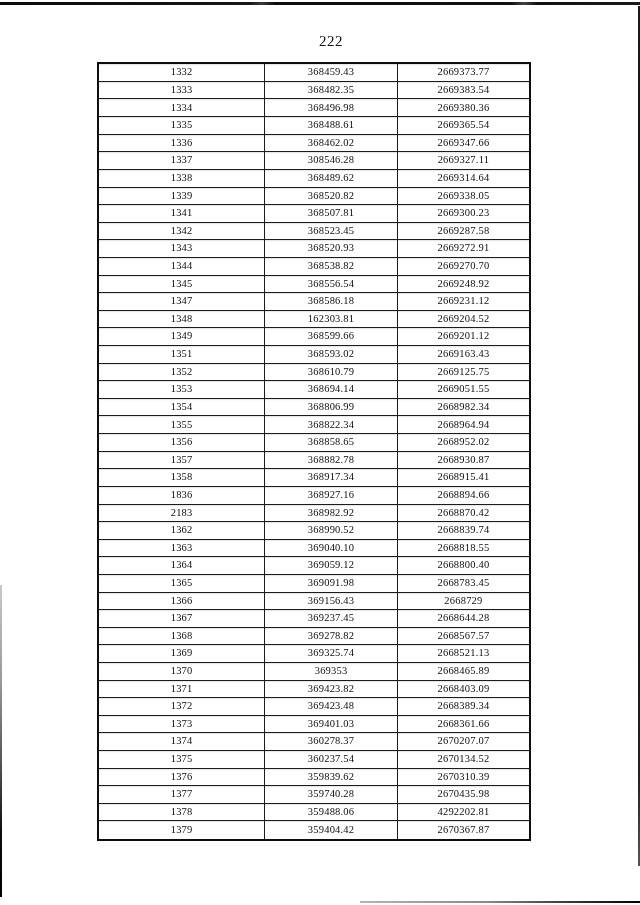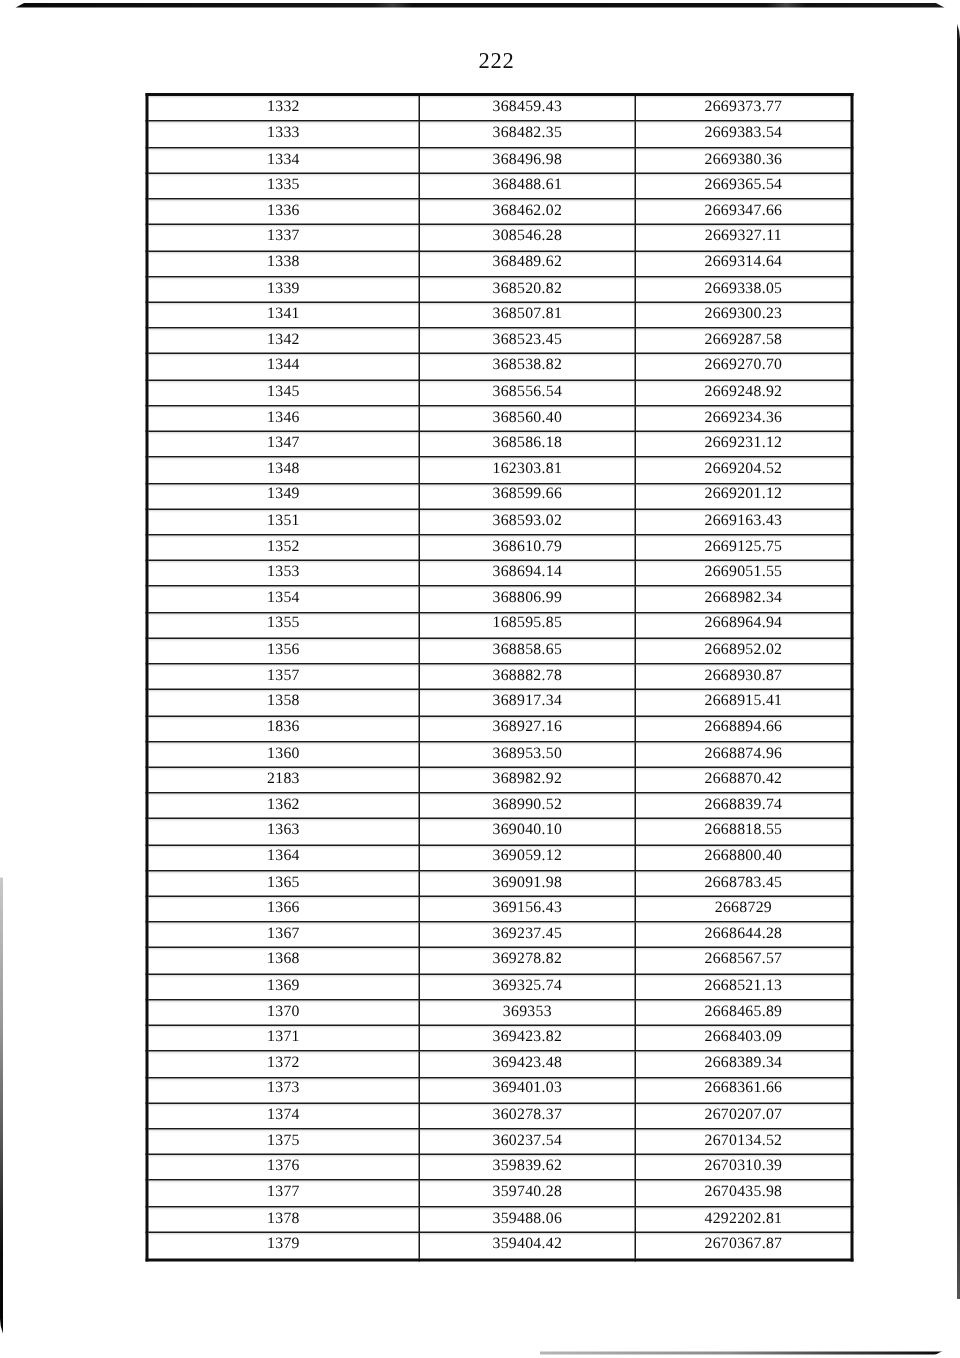--- a/index.html
+++ b/index.html
@@ -7,21 +7,20 @@
     padding: 0;
     background: #ffffff;
     font-family: "Liberation Serif", serif;
   }
   .page {
     position: relative;
     width: 640px;
     height: 905px;
     background: #ffffff;
     overflow: hidden;
-    border-radius: 26px;
   }
   
   .edge-top {
     position: absolute;
     top: 2px; left: 0; width: 655px; height: 3px;
     background: linear-gradient(90deg, #0a0a0a 0%, #161616 38%, #3a3a3a 40%, #0d0d0d 42%, #101010 78%, #444 80%, #111 82%, #1a1a1a 100%);
   }
   .edge-right {
     position: absolute;
     top: 6px; right: 0; width: 2px; height: 860px;
@@ -42,21 +41,21 @@
     top: 33px; left: 0; width: 662px;
     text-align: center;
     font-size: 15px;
     color: #111;
     letter-spacing: 0.5px;
   }
   table.coord-table {
     position: absolute;
     top: 62px;
     left: 97px;
-    width: 472px;
+    width: 434px;
     height: 779px;
     border-collapse: collapse;
     table-layout: fixed;
     border: 2px solid #0e0e0e;
   }
   table.coord-table col.c1 { width: 38.6%; }
   table.coord-table col.c2 { width: 30.7%; }
   table.coord-table col.c3 { width: 30.7%; }
   table.coord-table td {
     border: 1px solid #1b1b1b;
@@ -135,35 +134,35 @@
           <td>1341</td>
           <td>368507.81</td>
           <td>2669300.23</td>
         </tr>
         <tr>
           <td>1342</td>
           <td>368523.45</td>
           <td>2669287.58</td>
         </tr>
         <tr>
+          <td>1343</td>
+          <td>368520.93</td>
+          <td>2669272.91</td>
+        </tr>
+        <tr>
           <td>1344</td>
           <td>368538.82</td>
           <td>2669270.70</td>
         </tr>
         <tr>
           <td>1345</td>
           <td>368556.54</td>
           <td>2669248.92</td>
         </tr>
         <tr>
-          <td>1346</td>
-          <td>368560.40</td>
-          <td>2669234.36</td>
-        </tr>
-        <tr>
           <td>1347</td>
           <td>368586.18</td>
           <td>2669231.12</td>
         </tr>
         <tr>
           <td>1348</td>
           <td>162303.81</td>
           <td>2669204.52</td>
         </tr>
         <tr>
@@ -186,21 +185,21 @@
           <td>368694.14</td>
           <td>2669051.55</td>
         </tr>
         <tr>
           <td>1354</td>
           <td>368806.99</td>
           <td>2668982.34</td>
         </tr>
         <tr>
           <td>1355</td>
-          <td>168595.85</td>
+          <td>368822.34</td>
           <td>2668964.94</td>
         </tr>
         <tr>
           <td>1356</td>
           <td>368858.65</td>
           <td>2668952.02</td>
         </tr>
         <tr>
           <td>1357</td>
           <td>368882.78</td>
@@ -210,25 +209,20 @@
           <td>1358</td>
           <td>368917.34</td>
           <td>2668915.41</td>
         </tr>
         <tr>
           <td>1836</td>
           <td>368927.16</td>
           <td>2668894.66</td>
         </tr>
         <tr>
-          <td>1360</td>
-          <td>368953.50</td>
-          <td>2668874.96</td>
-        </tr>
-        <tr>
           <td>2183</td>
           <td>368982.92</td>
           <td>2668870.42</td>
         </tr>
         <tr>
           <td>1362</td>
           <td>368990.52</td>
           <td>2668839.74</td>
         </tr>
         <tr>

